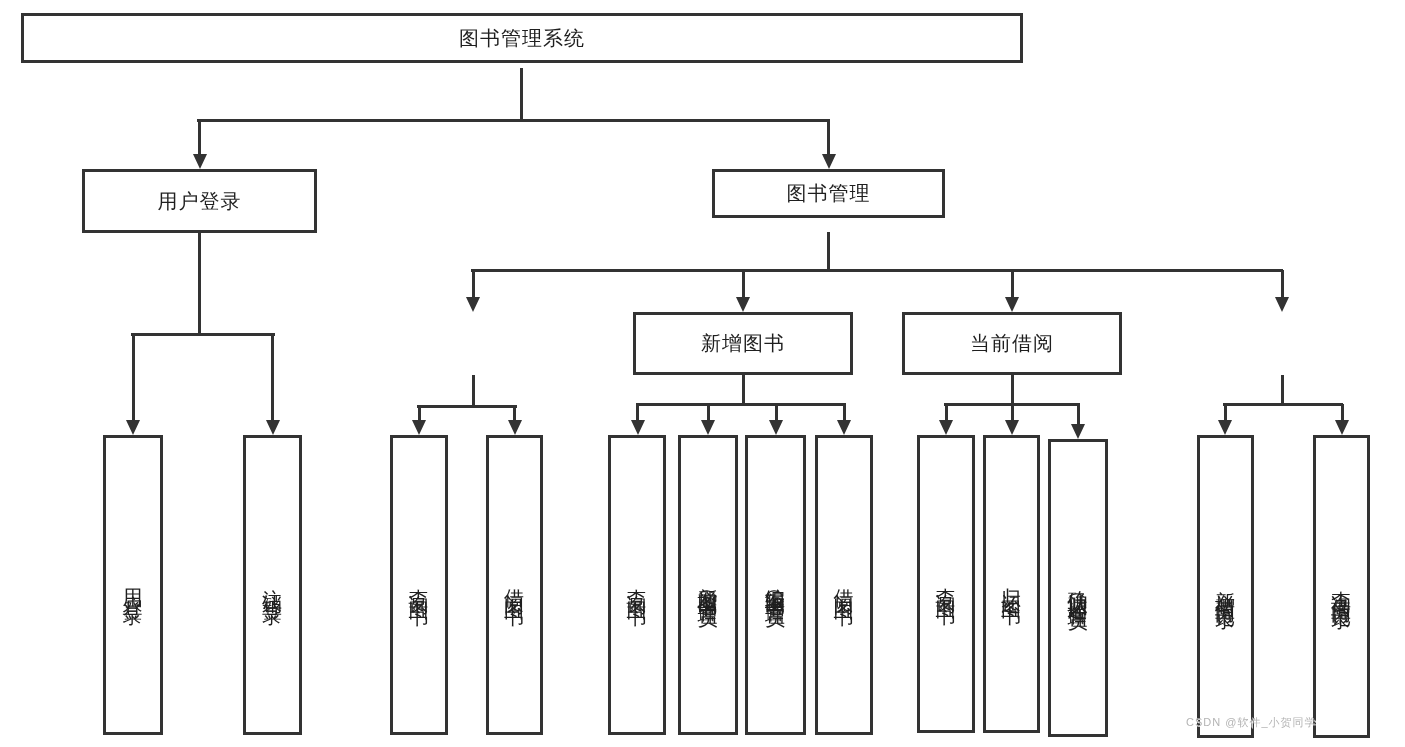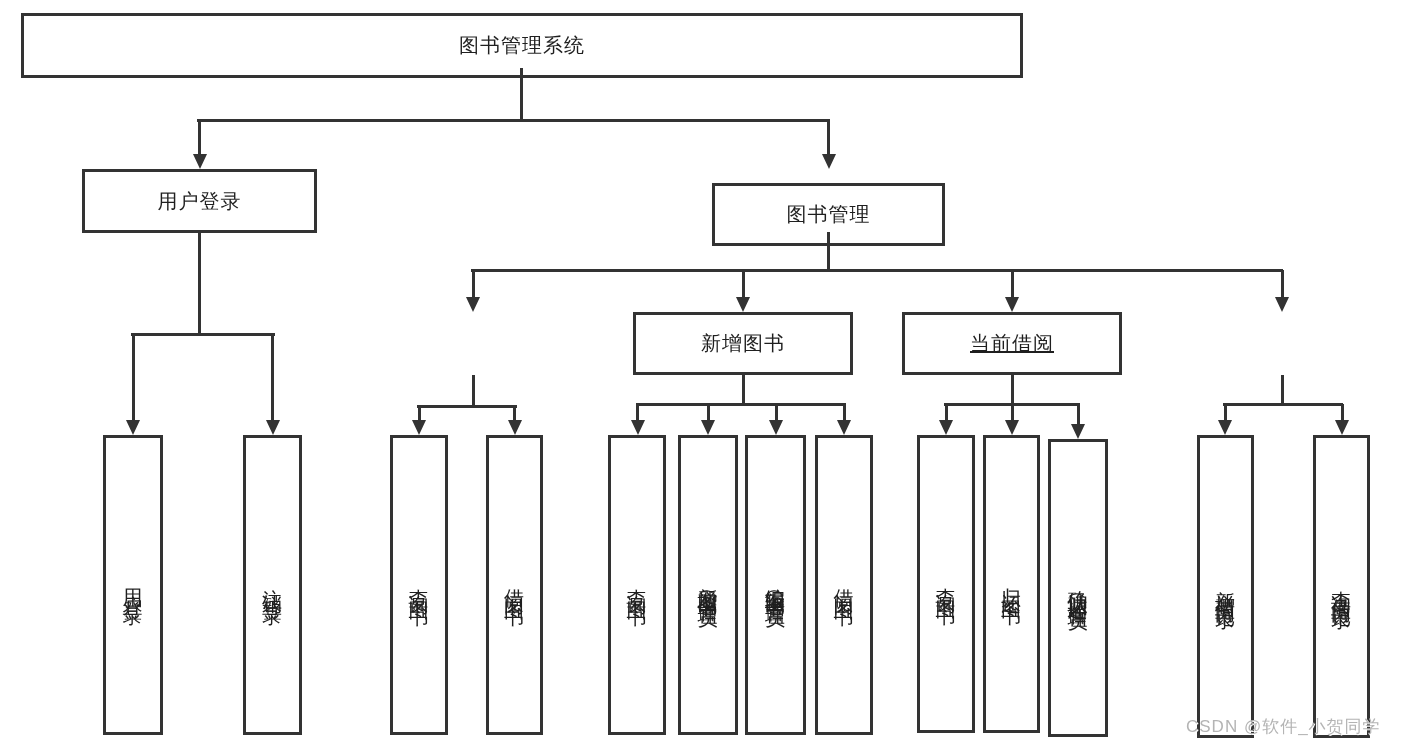--- a/index.html
+++ b/index.html
@@ -40,65 +40,65 @@
   .vline,.hline{position:absolute;background:#333333;}
   .arrow{
     position:absolute;width:0;height:0;
     border-left:7px solid transparent;
     border-right:7px solid transparent;
     border-top:15px solid #333333;
   }
   .watermark{
     position:absolute;
     left:1186px;top:715px;
-    font-size:17px;
+    font-size:11px;
     color:#b4b4b4;
     text-shadow:1px 1px 0 #ffffff;
     letter-spacing:1px;
     z-index:10;
     white-space:nowrap;
   }
 </style>
 </head>
 <body>
 
 <div id="stage">
 
-  <div class="box" style="left:21px;top:13px;width:1002px;height:65px;">图书管理系统</div>
+  <div class="box" style="left:21px;top:13px;width:1002px;height:50px;">图书管理系统</div>
 
   <div class="vline" style="left:520px;top:68px;width:3px;height:52px;"></div>
   <div class="hline" style="left:197px;top:119px;width:633px;height:3px;"></div>
   <div class="vline" style="left:198px;top:120px;width:3px;height:36px;"></div>
   <div class="arrow" style="left:192.5px;top:154px;"></div>
   <div class="vline" style="left:827px;top:120px;width:3px;height:36px;"></div>
   <div class="arrow" style="left:821.5px;top:154px;"></div>
 
   <div class="box" style="left:82px;top:169px;width:235px;height:64px;">用户登录</div>
-  <div class="box" style="left:712px;top:183px;width:233px;height:63px;">图书管理</div>
+  <div class="box" style="left:712px;top:169px;width:233px;height:49px;">图书管理</div>
 
   <div class="vline" style="left:198px;top:233px;width:3px;height:102px;"></div>
   <div class="hline" style="left:131px;top:333px;width:144px;height:3px;"></div>
   <div class="vline" style="left:131.5px;top:334px;width:3px;height:88px;"></div>
   <div class="arrow" style="left:126px;top:420px;"></div>
   <div class="vline" style="left:271px;top:334px;width:3px;height:88px;"></div>
   <div class="arrow" style="left:265.5px;top:420px;"></div>
 
   <div class="vline" style="left:827px;top:232px;width:3px;height:39px;"></div>
   <div class="hline" style="left:471px;top:269px;width:812px;height:3px;"></div>
   <div class="vline" style="left:471.5px;top:270px;width:3px;height:29px;"></div>
   <div class="arrow" style="left:466px;top:297px;"></div>
   <div class="vline" style="left:741.5px;top:270px;width:3px;height:29px;"></div>
   <div class="arrow" style="left:736px;top:297px;"></div>
   <div class="vline" style="left:1010.5px;top:270px;width:3px;height:29px;"></div>
   <div class="arrow" style="left:1005px;top:297px;"></div>
   <div class="vline" style="left:1280.5px;top:270px;width:3px;height:29px;"></div>
   <div class="arrow" style="left:1275px;top:297px;"></div>
 
   <div class="box" style="left:633px;top:312px;width:220px;height:63px;">新增图书</div>
-  <div class="box" style="left:902px;top:312px;width:220px;height:63px;text-decoration:underline;">当前借阅</div>
+  <div class="box" style="left:902px;top:312px;width:220px;height:63px;">当前借阅</div>
 
   <div class="vline" style="left:471.5px;top:375px;width:3px;height:33px;"></div>
   <div class="hline" style="left:417px;top:405px;width:100px;height:3px;"></div>
   <div class="vline" style="left:417.5px;top:406px;width:3px;height:16px;"></div>
   <div class="arrow" style="left:412px;top:420px;"></div>
   <div class="vline" style="left:513px;top:406px;width:3px;height:16px;"></div>
   <div class="arrow" style="left:507.5px;top:420px;"></div>
 
   <div class="vline" style="left:741.5px;top:375px;width:3px;height:31px;"></div>
   <div class="hline" style="left:636px;top:403px;width:210px;height:3px;"></div>

